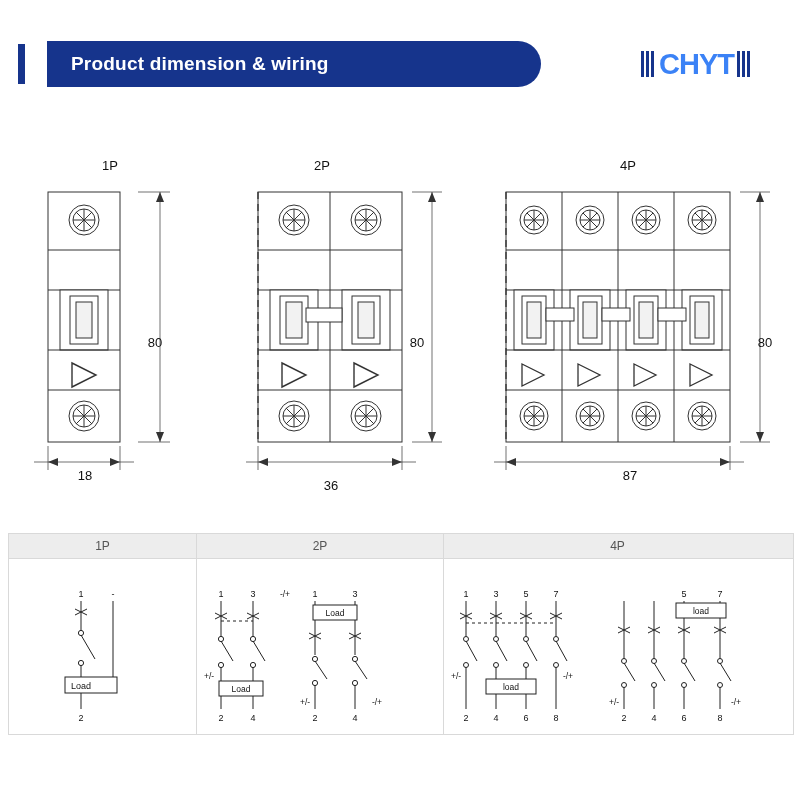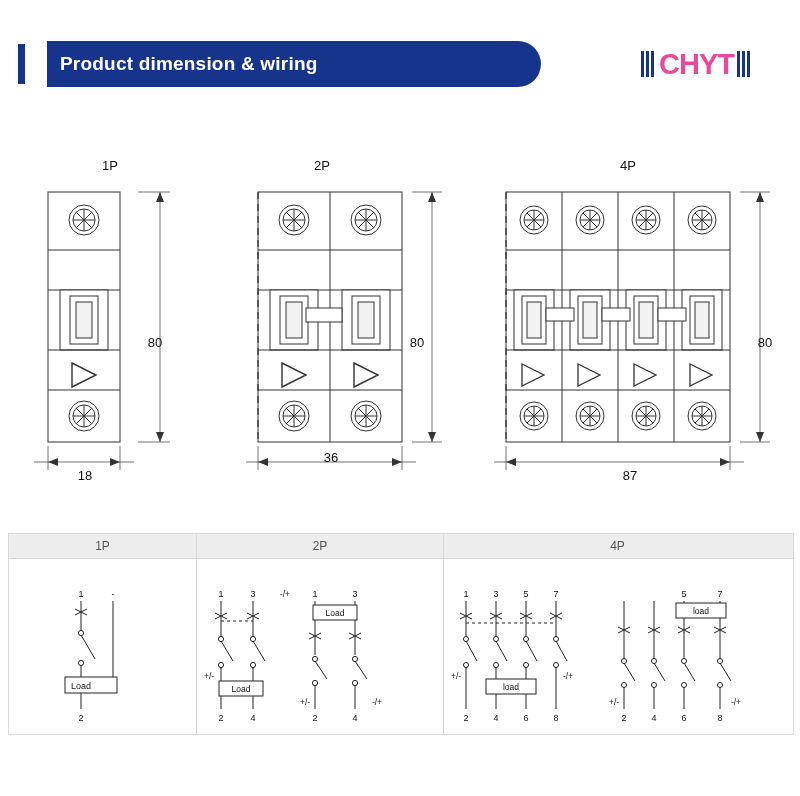--- a/index.html
+++ b/index.html
@@ -19,30 +19,30 @@
     position:absolute;left:18px;top:8px;width:7px;height:40px;background:#16348c;
   }
   .header-banner{
     position:absolute;left:47px;top:5px;width:494px;height:46px;
     background:#16348c;
     border-radius:0 24px 24px 0;
     display:flex;align-items:center;
   }
   .header-title{
     color:#ffffff;font-size:19px;font-weight:bold;letter-spacing:.2px;
-    padding-left:13px;
+    padding-left:24px;
   }
   .logo{
     position:absolute;right:48px;top:6px;height:44px;
     display:flex;align-items:center;
   }
   .logo-bars{display:flex;align-items:flex-end;height:26px;margin-right:3px;}
   .logo-bars i{display:block;width:3px;background:#16348c;margin-right:2px;}
   .logo-text{
-    font-size:29px;font-weight:bold;color:#ec4899;letter-spacing:-1px;
+    font-size:29px;font-weight:bold;color:#3b82f6;letter-spacing:-1px;
     font-family:"Liberation Sans", sans-serif;
   }
   .logo-bars-r{display:flex;align-items:flex-end;height:26px;margin-left:3px;}
   .logo-bars-r i{display:block;width:3px;background:#16348c;margin-right:2px;}
 
   
   .dims{position:absolute;left:0;top:150px;width:800px;height:360px;}
   .dim-label{
     position:absolute;font-size:13px;color:#111;text-align:center;
   }
@@ -197,21 +197,21 @@
     <polygon points="192,14 188,24 196,24" fill="#333"></polygon>
     <polygon points="192,264 188,254 196,254" fill="#333"></polygon>
 
     <line x1="18" y1="268" x2="18" y2="292" stroke="#333" stroke-width=".7"></line>
     <line x1="162" y1="268" x2="162" y2="292" stroke="#333" stroke-width=".7"></line>
     <line x1="6" y1="284" x2="176" y2="284" stroke="#333" stroke-width=".7"></line>
     <polygon points="18,284 28,280 28,288" fill="#333"></polygon>
     <polygon points="162,284 152,280 152,288" fill="#333"></polygon>
   </svg>
   <div class="dim-label" style="left:402px;top:185px;width:30px;">80</div>
-  <div class="dim-label" style="left:316px;top:300px;width:30px;">36</div>
+  <div class="dim-label" style="left:316px;top:328px;width:30px;">36</div>
 
   <div class="dim-label" style="left:578px;top:8px;width:100px;">4P</div>
 
   <svg width="300" height="340" style="position:absolute;left:488px;top:28px;">
     <rect x="18" y="14" width="224" height="250" fill="#ffffff" stroke="#333" stroke-width="1"></rect>
     <line x1="18" y1="14" x2="18" y2="264" stroke="#333" stroke-width="1.3" stroke-dasharray="7,5"></line>
     <line x1="74" y1="14" x2="74" y2="264" stroke="#333" stroke-width="1"></line>
     <line x1="130" y1="14" x2="130" y2="264" stroke="#333" stroke-width="1"></line>
     <line x1="186" y1="14" x2="186" y2="264" stroke="#333" stroke-width="1"></line>
     <line x1="18" y1="72" x2="242" y2="72" stroke="#333" stroke-width="1"></line>

